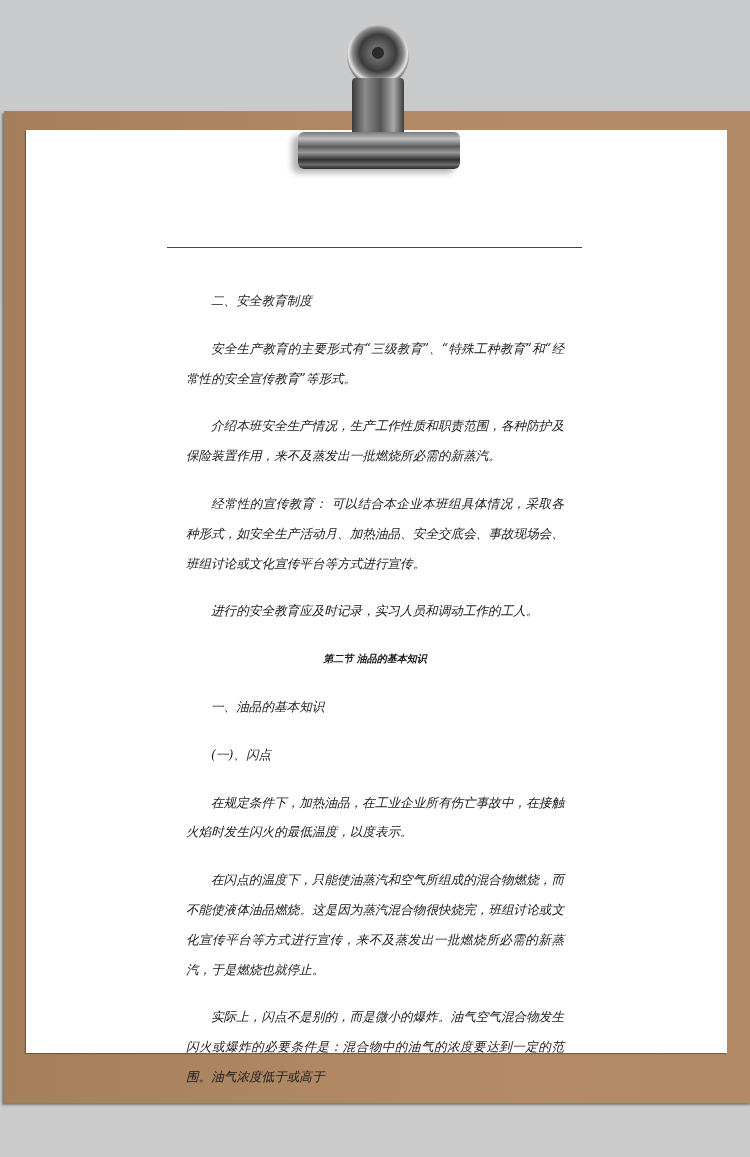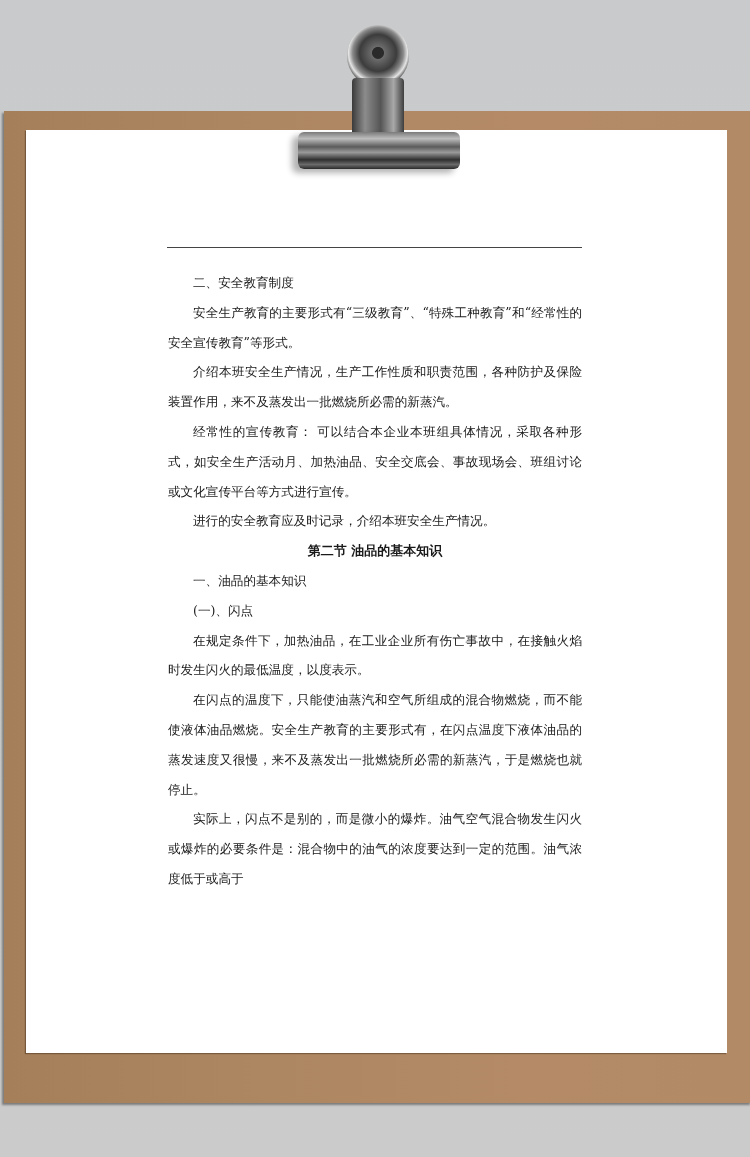--- a/index.html
+++ b/index.html
@@ -19,23 +19,23 @@
     box-shadow: -1px 1px 1px rgba(60,40,20,0.45);
   }
   .rule {
     position: absolute; left: 167px; top: 247px; width: 415px; height: 1px;
     background: #444;
   }
   .content {
     position: absolute; left: 168px; top: 268px; width: 414px;
     font-size: 12.6px; color: #1a1a1a; line-height: 29.8px;
   }
-  .content p { margin: 0; text-align: justify; }
+  .content p { margin: 18px; text-align: justify; font-style: italic; }
   .indent { text-indent: 25px; }
-  .heading-center { text-align: center !important; font-weight: bold; font-family: "DejaVu Sans", "Liberation Sans", sans-serif; font-size: 13px; }
+  .heading-center { text-align: center !important; font-weight: bold; font-family: "DejaVu Sans", "Liberation Sans", sans-serif; font-size: 10px; }
   .gap { display: inline-block; width: 118px; }
 
   
   .clip { position: absolute; left: 0; top: 0; }
   .clip-ring {
     position: absolute; left: 347px; top: 25px; width: 62px; height: 62px; border-radius: 50%;
     background: radial-gradient(circle at 50% 45%, #2a2a2a 0 12%, #6b6b6b 14%, #3c3c3c 40%, #8a8a8a 55%, #e5e5e5 64%, #5a5a5a 72%, #bdbdbd 82%, #3d3d3d 100%);
   }
   .clip-neck {
     position: absolute; left: 352px; top: 78px; width: 52px; height: 62px;
@@ -61,20 +61,20 @@
   <div class="clip-base"></div>
 </div>
 
 <div class="rule"></div>
 
 <div class="content">
   <p class="indent">二、安全教育制度</p>
   <p class="indent">安全生产教育的主要形式有“三级教育”、“特殊工种教育”和“经常性的安全宣传教育”等形式。</p>
   <p class="indent">介绍本班安全生产情况，生产工作性质和职责范围，各种防护及保险装置作用，来不及蒸发出一批燃烧所必需的新蒸汽。</p>
   <p class="indent">经常性的宣传教育： 可以结合本企业本班组具体情况，采取各种形式，如安全生产活动月、加热油品、安全交底会、事故现场会、班组讨论或文化宣传平台等方式进行宣传。</p>
-  <p class="indent">进行的安全教育应及时记录，介绍本班安全生产情况。</p>
+  <p class="indent">进行的安全教育应及时记录，实习人员和调动工作的工人。</p>
   <p class="heading-center">第二节  油品的基本知识</p>
   <p class="indent">一、油品的基本知识</p>
   <p class="indent">(一)、闪点</p>
   <p class="indent">在规定条件下，加热油品，在工业企业所有伤亡事故中，在接触火焰时发生闪火的最低温度，以度表示。</p>
-  <p class="indent">在闪点的温度下，只能使油蒸汽和空气所组成的混合物燃烧，而不能使液体油品燃烧。安全生产教育的主要形式有，在闪点温度下液体油品的蒸发速度又很慢，来不及蒸发出一批燃烧所必需的新蒸汽，于是燃烧也就停止。</p>
+  <p class="indent">在闪点的温度下，只能使油蒸汽和空气所组成的混合物燃烧，而不能使液体油品燃烧。这是因为蒸汽混合物很快烧完，班组讨论或文化宣传平台等方式进行宣传，来不及蒸发出一批燃烧所必需的新蒸汽，于是燃烧也就停止。</p>
   <p class="indent">实际上，闪点不是别的，而是微小的爆炸。油气空气混合物发生闪火或爆炸的必要条件是：混合物中的油气的浓度要达到一定的范围。油气浓度低于或高于</p>
 </div>
 
 </body></html>

